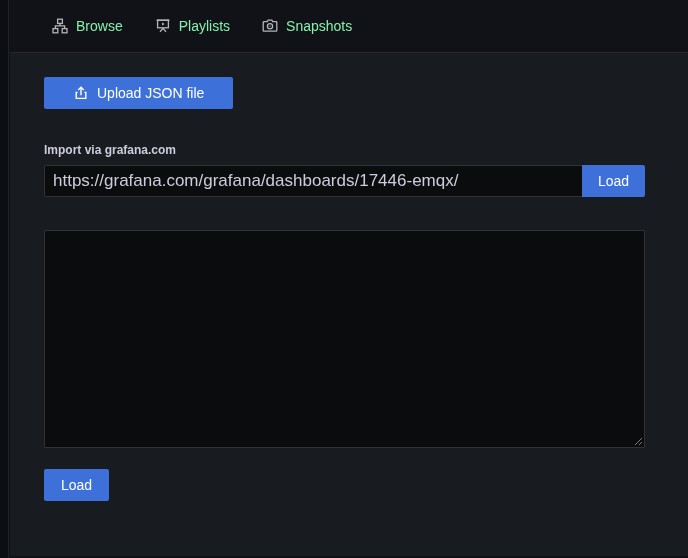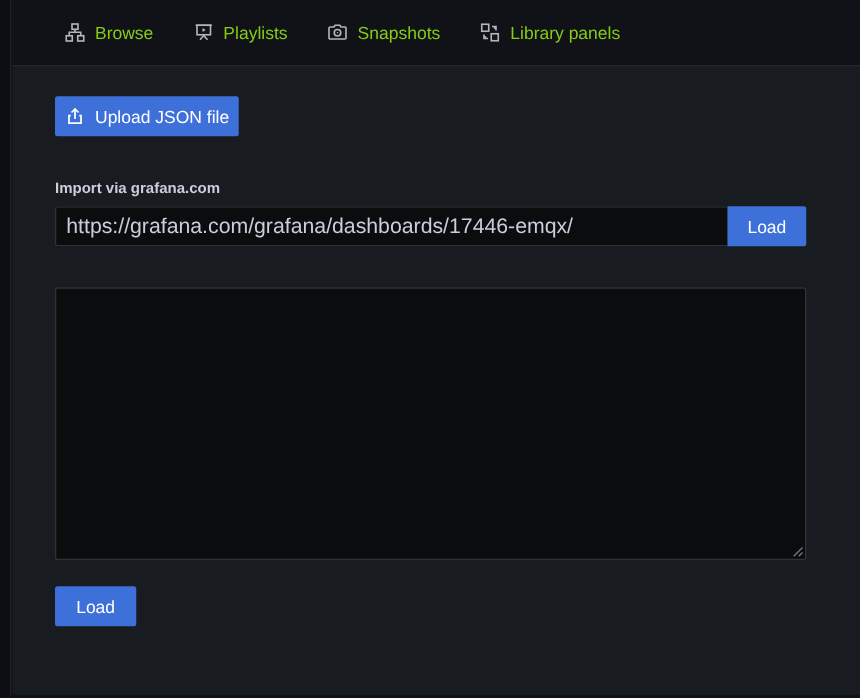--- a/index.html
+++ b/index.html
@@ -21,37 +21,37 @@
   
   .tabbar {
     position: absolute; left: 10px; top: 0; right: 0; height: 52px;
     background: #111217;
     display: flex; align-items: center;
     padding-left: 42px;
     gap: 32px;
   }
   .tab {
     display: inline-flex; align-items: center; gap: 8px;
-    color: #84cc16; font-size: 14px; line-height: 1;
+    color: #86efac; font-size: 14px; line-height: 1;
     cursor: pointer; white-space: nowrap;
   }
   .tab .icon { display: inline-flex; color: #b4b5bb; }
   .tab svg { width: 16px; height: 16px; display: block; }
 
   
   .panel {
     position: absolute; left: 10px; top: 52px; right: 0; bottom: 2px;
     background: #181b1f;
     border-top: 1px solid rgba(204,204,220,0.07);
     padding: 24px 0 0 34px;
   }
 
   .btn {
     display: inline-flex; align-items: center; justify-content: center; gap: 8px;
-    height: 32px; padding: 0 8px;
+    height: 32px; padding: 0 29px;
     background: #3d71d9; color: #ffffff;
     border: none; border-radius: 2px;
     font-family: "Liberation Sans", sans-serif;
     font-size: 14px; font-weight: 500; line-height: 1;
     cursor: pointer; white-space: nowrap;
   }
   .btn .icon { display: inline-flex; }
   .btn svg { width: 16px; height: 16px; display: block; }
 
   .upload-btn { margin-bottom: 34px; }
@@ -134,31 +134,20 @@
     <div class="tab">
       <span class="icon">
         <svg viewBox="0 0 16 16" fill="none" stroke="currentColor" stroke-width="1.3">
           <path d="M5.2 3.6 l0.9-1.4 h3.8 l0.9 1.4 H14 a0.8 0.8 0 0 1 0.8 0.8 v8 a0.8 0.8 0 0 1 -0.8 0.8 H2 a0.8 0.8 0 0 1 -0.8-0.8 v-8 A0.8 0.8 0 0 1 2 3.6 Z"></path>
           <circle cx="8" cy="8.2" r="2.6"></circle>
           <circle cx="8" cy="8.2" r="0.6" fill="currentColor" stroke="none"></circle>
         </svg>
       </span>
       <span class="tab-label">Snapshots</span>
     </div>
-    <div class="tab">
-      <span class="icon">
-        <svg viewBox="0 0 16 16" fill="none" stroke="currentColor" stroke-width="1.3">
-          <rect x="1.4" y="1.4" width="5.6" height="5.6"></rect>
-          <rect x="9" y="9" width="5.6" height="5.6"></rect>
-          <path d="M9.6 3.2 h3.2 v3.2 M12.8 3.2 l-1.6 1.6"></path>
-          <path d="M6.4 12.8 H3.2 V9.6 M3.2 12.8 l1.6-1.6"></path>
-        </svg>
-      </span>
-      <span class="tab-label">Library panels</span>
-    </div>
   </header>
 
   <main class="panel">
 
     <button class="btn upload-btn">
       <span class="icon">
         <svg viewBox="0 0 16 16" fill="none" stroke="currentColor" stroke-width="1.4">
           <path d="M8 10.2 V2.6 M5.2 5 L8 2.2 L10.8 5"></path>
           <path d="M4.6 7.4 H3.2 V13.4 H12.8 V7.4 H11.4"></path>
         </svg>

